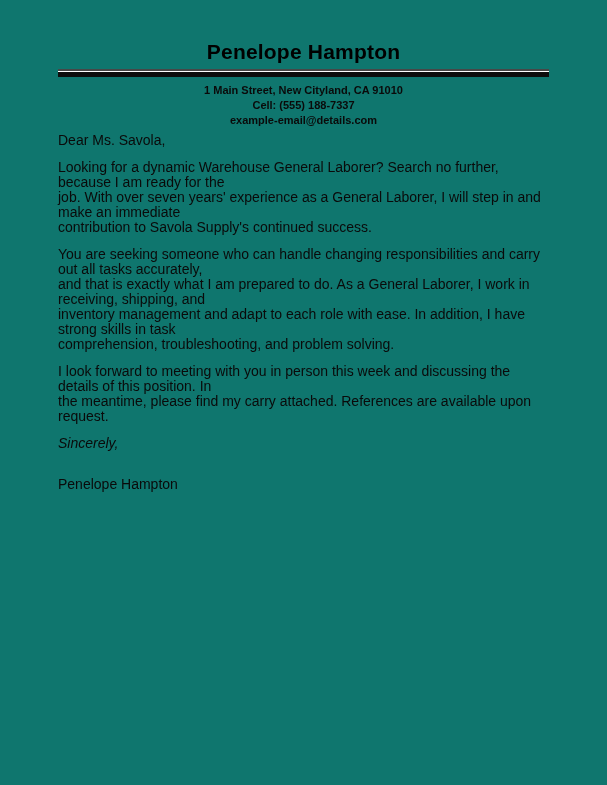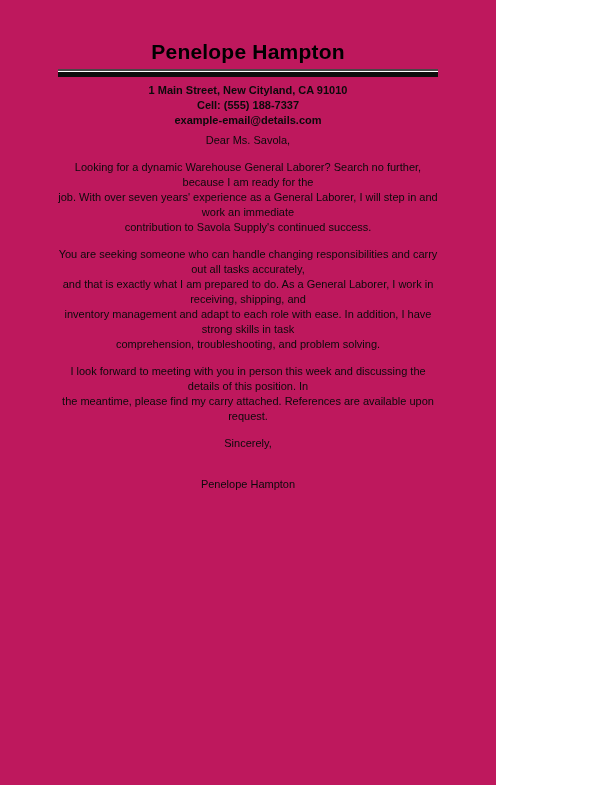--- a/index.html
+++ b/index.html
@@ -2,23 +2,23 @@
 <html><head>
 <meta charset="utf-8">
 <style>
   html, body {
     margin: 0;
     padding: 0;
     background: #ffffff;
   }
   .page {
     position: relative;
-    width: 496px;
+    width: 607px;
     height: 785px;
-    background: #be185d;
+    background: #0f766e;
     color: #000000;
     font-family: "Liberation Sans", "DejaVu Sans", sans-serif;
     box-sizing: border-box;
     padding: 40px 58px 0 58px;
     overflow: hidden;
   }
   .doc-title {
     text-align: center;
     font-size: 21px;
     line-height: 24px;
@@ -44,31 +44,31 @@
   .contact-block {
     margin-top: 6px;
     text-align: center;
     font-size: 11px;
     line-height: 15px;
     color: #0a0a0a;
     font-weight: bold;
   }
   .letter-body {
     margin-top: 5px;
-    font-size: 11px;
+    font-size: 14px;
     line-height: 15px;
     color: #0a0a0a;
-    text-align: center;
   }
   .letter-body p {
     margin: 0 0 12px 0;
     white-space: pre-line;
   }
   .letter-body p.closing {
     margin-bottom: 0;
+    font-style: italic;
   }
   .letter-body p.signature {
     margin-top: 26px;
     margin-bottom: 0;
   }
 </style>
 </head>
 <body>
 
 <div class="page">
@@ -84,21 +84,21 @@
   <div class="contact-block">
     <div>1 Main Street, New Cityland, CA 91010</div>
     <div>Cell: (555) 188-7337</div>
     <div>example-email@details.com</div>
   </div>
 
   <div class="letter-body">
     <p class="greeting">Dear Ms. Savola,</p>
 
     <p class="para">Looking for a dynamic Warehouse General Laborer? Search no further, because I am ready for the
-job. With over seven years' experience as a General Laborer, I will step in and work an immediate
+job. With over seven years' experience as a General Laborer, I will step in and make an immediate
 contribution to Savola Supply's continued success.</p>
 
     <p class="para">You are seeking someone who can handle changing responsibilities and carry out all tasks accurately,
 and that is exactly what I am prepared to do. As a General Laborer, I work in receiving, shipping, and
 inventory management and adapt to each role with ease. In addition, I have strong skills in task
 comprehension, troubleshooting, and problem solving.</p>
 
     <p class="para">I look forward to meeting with you in person this week and discussing the details of this position. In
 the meantime, please find my carry attached. References are available upon request.</p>
 

